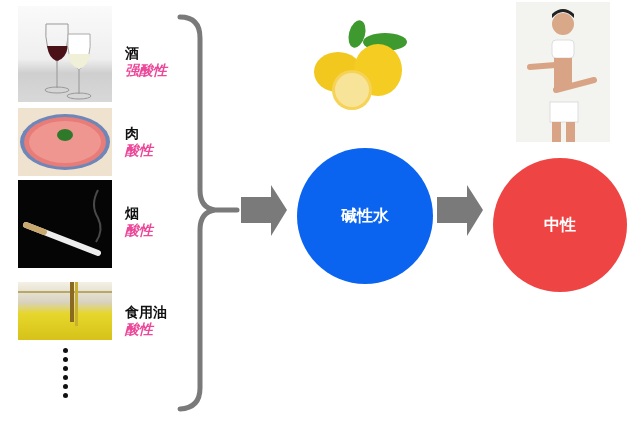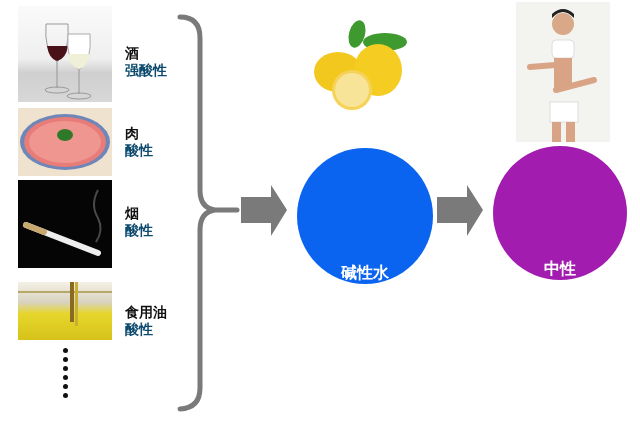--- a/index.html
+++ b/index.html
@@ -1,24 +1,24 @@
 <!DOCTYPE html>
 <html><head>
 <meta charset="utf-8">
 <style>
   html,body{margin:0;padding:0;}
   body{width:640px;height:424px;background:#ffffff;position:relative;overflow:hidden;font-family:"DejaVu Sans","Liberation Sans",sans-serif;}
   .abs{position:absolute;}
   .thumb{position:absolute;left:18px;width:94px;overflow:hidden;}
   .label{position:absolute;left:125px;font-weight:bold;font-size:14px;line-height:17px;}
   .label .name{color:#111;display:block;}
-  .label .acid{color:#0c4a6e;display:block;}
+  .label .acid{color:#ec4899;display:block;font-style:italic;}
   .dots{position:absolute;left:63px;top:348px;width:6px;}
   .dot{width:5px;height:5px;border-radius:50%;background:#111;margin-bottom:4px;}
-  .circle{position:absolute;border-radius:50%;display:flex;align-items:flex-end;justify-content:center;color:#fff;font-weight:bold;font-size:16px;}
+  .circle{position:absolute;border-radius:50%;display:flex;align-items:center;justify-content:center;color:#fff;font-weight:bold;font-size:16px;}
 </style>
 </head>
 <body>
 
 <div class="thumb" style="top:6px;height:96px;background:linear-gradient(#fafafa 0%,#efefef 55%,#cfcfcf 70%,#d8d8d8 100%);">
   <svg width="94" height="96" viewBox="0 0 94 96">
     <path d="M28 18 Q26 45 38 55 L40 55 Q52 45 50 18 Z" fill="none" stroke="#999" stroke-width="1"></path>
     <path d="M29 40 Q31 53 39 55 Q48 53 50 40 Z" fill="#4a1218"></path>
     <line x1="39" y1="55" x2="39" y2="82" stroke="#aaa" stroke-width="1.5"></line>
     <ellipse cx="39" cy="84" rx="12" ry="3" fill="none" stroke="#999"></ellipse>
@@ -106,15 +106,15 @@
     <line x1="40" y1="88" x2="78" y2="78" stroke="#d9a486" stroke-width="6" stroke-linecap="round"></line>
     <rect x="34" y="100" width="28" height="20" fill="#ffffff" stroke="#ddd"></rect>
     <rect x="36" y="120" width="9" height="20" fill="#d9a486"></rect>
     <rect x="50" y="120" width="9" height="20" fill="#d9a486"></rect>
   </svg>
 </div>
 
 <div class="circle" style="left:297px;top:148px;width:136px;height:136px;background:#0a64f0;">
   <span>碱性水</span>
 </div>
-<div class="circle" style="left:493px;top:146px;width:134px;height:134px;background:#a21caf;">
+<div class="circle" style="left:493px;top:158px;width:134px;height:134px;background:#ef4444;">
   <span>中性</span>
 </div>
 
 </body></html>

